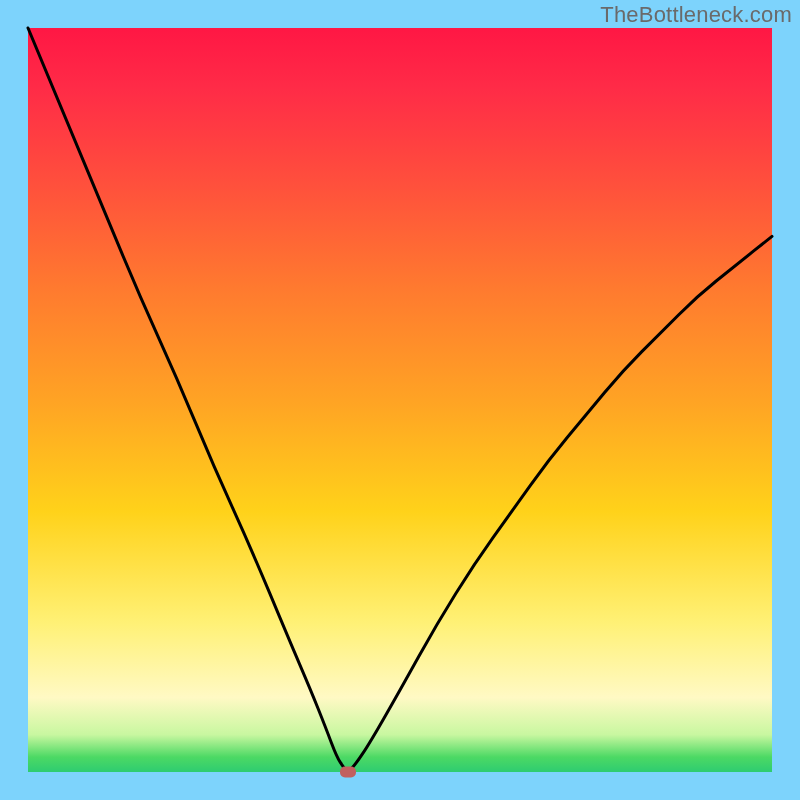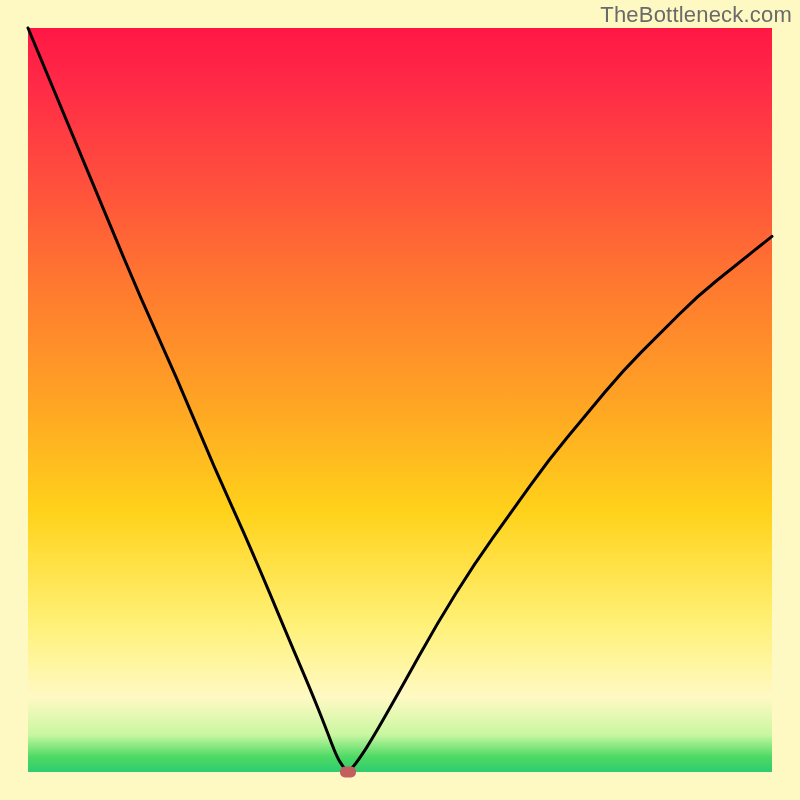--- a/index.html
+++ b/index.html
@@ -8,21 +8,21 @@
     width: 800px;
     height: 800px;
     background: #000;
     font-family: Arial, Helvetica, sans-serif;
     overflow: hidden;
   }
   .frame {
     position: relative;
     width: 800px;
     height: 800px;
-    background: #fef9c3;
+    background: #7dd3fc;
   }
   .plot-area {
     position: absolute;
     left: 28px;
     top: 28px;
     width: 744px;
     height: 744px;
     
     background: linear-gradient(
       to bottom,

